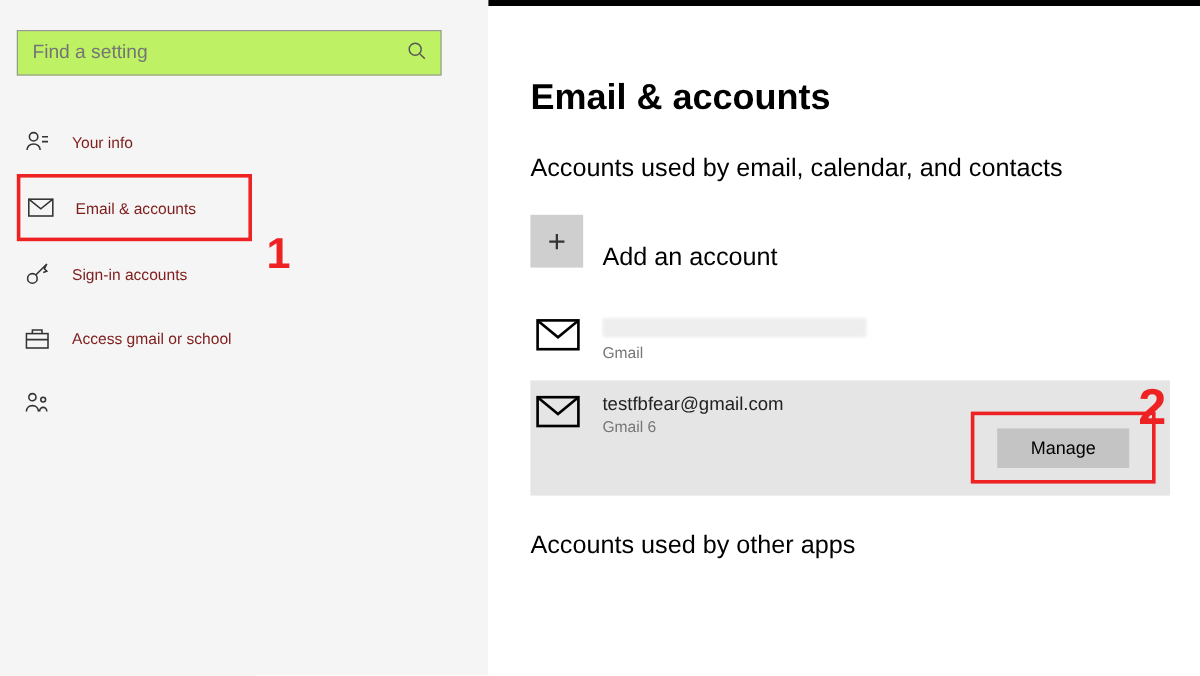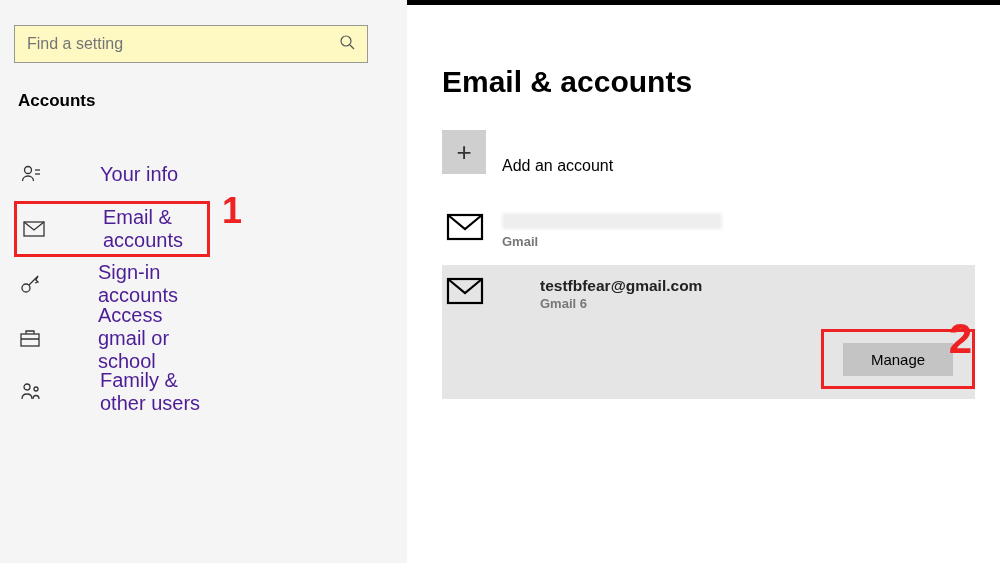--- a/index.html
+++ b/index.html
@@ -14,21 +14,21 @@
     .sidebar {
       width: 407px;
       background: #f5f5f5;
       padding: 25px 10px 0 14px;
       position: relative;
     }
     .search-box {
       width: 354px;
       height: 38px;
       border: 1px solid #999;
-      background: #fef9c3;
+      background: #bef264;
       display: flex;
       align-items: center;
       padding: 0 12px;
       margin-bottom: 28px;
     }
     .search-box input {
       border: none;
       outline: none;
       flex: 1;
       font-size: 16px;
@@ -56,21 +56,21 @@
       height: 56px;
     }
     .nav-icon {
       width: 22px;
       height: 22px;
       display: flex;
       align-items: center;
       justify-content: center;
       margin-right: 18px;
     }
-    .nav-label { font-size: 20px; color: #4c1d95; margin-left: 40px; }
+    .nav-label { font-size: 13px; color: #7f1d1d; }
     .annotation-1 {
       position: absolute;
       top: 190px;
       left: 222px;
       color: #ee2222;
       font-size: 36px;
       font-weight: 700;
     }
     .main {
       flex: 1;
@@ -88,55 +88,54 @@
       cursor: pointer;
       margin-bottom: 30px;
     }
     .plus-box {
       width: 44px; height: 44px;
       background: #cfcfcf;
       display: flex; align-items: center; justify-content: center;
       font-size: 26px; color: #333; font-weight: 300;
       margin-right: 16px;
     }
-    .add-label { font-size: 16px; margin-top: 28px; }
+    .add-label { font-size: 21px; margin-top: 28px; }
     .account-row {
       display: flex;
       align-items: flex-start;
       padding: 8px 0 8px 0;
       margin-bottom: 8px;
       cursor: pointer;
     }
     .account-row.expanded {
       background: #e5e5e5;
       padding: 12px 0 20px 0;
       margin-right: 25px;
       flex-wrap: wrap;
       position: relative;
-      gap: 38px;
     }
     .envelope-icon {
       width: 38px; height: 28px;
       margin-left: 4px;
       margin-right: 18px;
       flex-shrink: 0;
     }
-    .acct-texts { display: flex; flex-direction: column; font-weight: bold; }
+    .acct-texts { display: flex; flex-direction: column; }
     .acct-email { font-size: 15.5px; color: #222; }
     .acct-provider { font-size: 13px; color: #777; margin-top: 1px; }
     .blur-placeholder {
       width: 220px; height: 16px;
       background: #eee;
       border-radius: 2px;
       filter: blur(1.5px);
       margin-bottom: 4px;
     }
     .manage-area {
       position: absolute;
-      right: 0;
+      right: 12px;
       bottom: 10px;
       width: 154px;
       height: 60px;
       border: 3px solid #ee2222;
       display: flex;
       align-items: center;
       justify-content: center;
     }
     .manage-btn {
       background: #c4c4c4;
@@ -160,21 +159,20 @@
 <div class="sidebar">
   <div class="search-box">
     <input type="text" placeholder="Find a setting" style="">
     <span>
       <svg class="search-icon-svg" viewBox="0 0 16 16" fill="none" stroke="#555" stroke-width="1.2">
         <circle cx="7" cy="7" r="5"></circle>
           <line x1="11" y1="11" x2="15" y2="15"></line>
       </svg>
     </span>
   </div>
-  <div class="sidebar-title">Accounts</div>
 
   <div class="nav-item">
     <span class="nav-icon">
       <svg width="20" height="20" viewBox="0 0 20 20" fill="none" stroke="#333" stroke-width="1.3">
         <circle cx="7" cy="6" r="3.5"></circle>
           <path d="M1.5 17c0-3 2.5-5 5.5-5s5.5 2 5.5 5"></path>
         <line x1="14" y1="6" x2="19" y2="6"></line>
           <line x1="14" y1="10" x2="19" y2="10"></line>
       </svg>
     </span>
@@ -213,29 +211,29 @@
 
   <div class="nav-item">
     <span class="nav-icon">
       <svg width="22" height="20" viewBox="0 0 22 20" fill="none" stroke="#333" stroke-width="1.3">
         <circle cx="7" cy="5" r="3"></circle>
           <path d="M2 17c0-3 2-5 5-5s5 2 5 5"></path>
         <circle cx="16" cy="7" r="2"></circle>
           <path d="M13 17c0-2 1.3-3.5 3-3.5s3 1.5 3 3.5"></path>
       </svg>
     </span>
-    <span class="nav-label">Family &amp; other users</span>
   </div>
 
 
   <div class="annotation-1">1</div>
 </div>
 
 <div class="main">
   <h1>Email &amp; accounts</h1>
+  <h2>Accounts used by email, calendar, and contacts</h2>
 
   <div class="add-row">
     <div class="plus-box">+</div>
     <span class="add-label">Add an account</span>
   </div>
 
   <div class="account-row">
     <span class="envelope-icon">
       <svg width="38" height="28" viewBox="0 0 38 28" fill="none" stroke="#000" stroke-width="2.2">
         <rect x="2" y="2" width="34" height="24"></rect>
@@ -258,15 +256,16 @@
     <div class="acct-texts">
       <span class="acct-email">testfbfear@gmail.com</span>
       <span class="acct-provider">Gmail 6</span>
     </div>
     <div style="width:100%; height:30px;"></div>
     <div class="manage-area">
       <button class="manage-btn">Manage</button>
     </div>
   </div>
 
+  <h2 class="second">Accounts used by other apps</h2>
 
   <div class="annotation-2">2</div>
 </div>
 
 </body></html>

